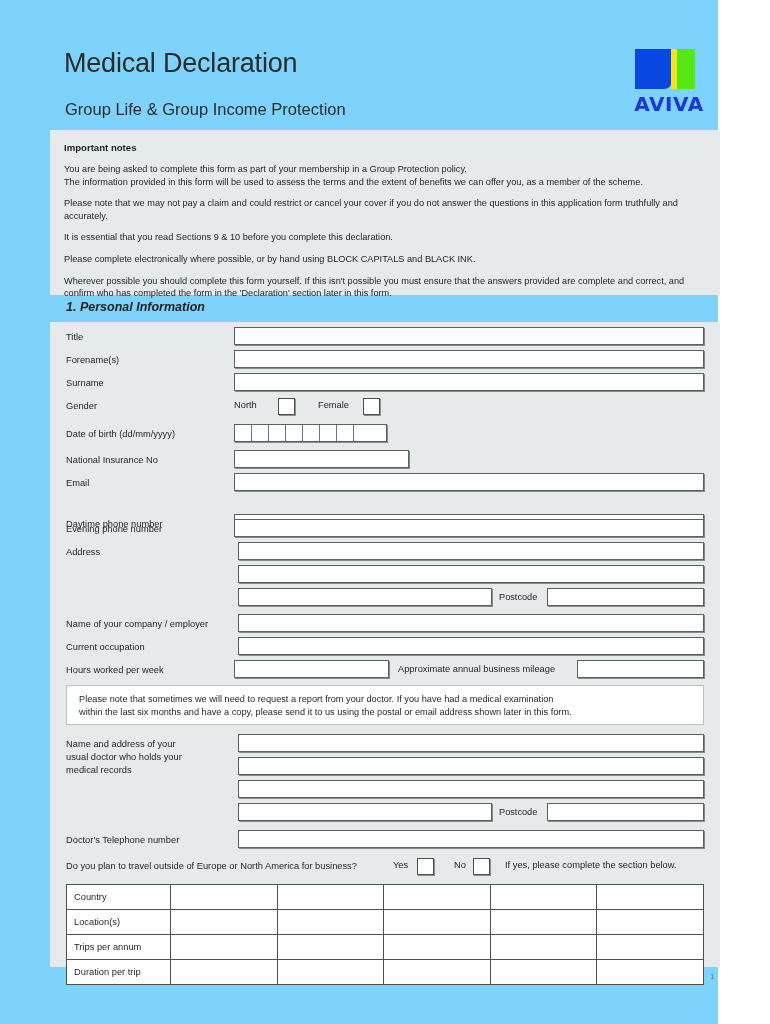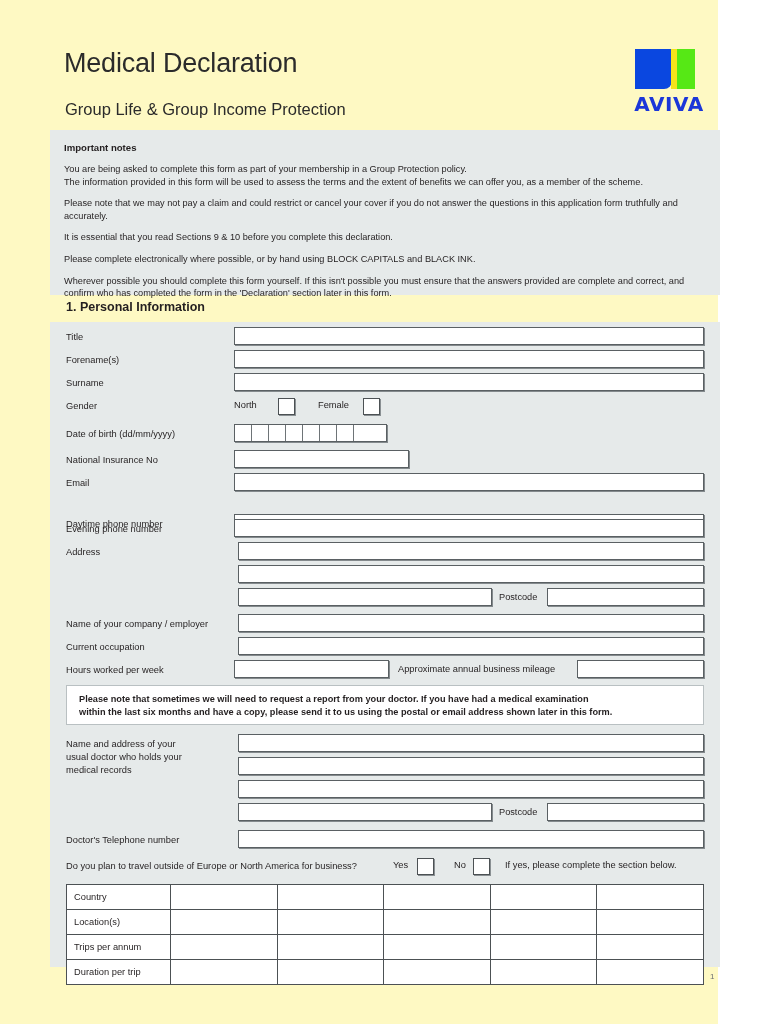--- a/index.html
+++ b/index.html
@@ -4,21 +4,21 @@
 <style>
   * { box-sizing: border-box; }
   html, body {
     margin: 0; padding: 0;
     width: 770px; height: 1024px;
     background: #ffffff;
     font-family: "Liberation Sans", sans-serif;
     color: #231f20;
     -webkit-font-smoothing: antialiased;
   }
-  .page { position: relative; width: 718px; height: 1024px; background:#fef9c3; }
+  .page { position: relative; width: 718px; height: 1024px; background:#7dd3fc; }
 
   
   .header {
     position: absolute; left: 0; top: 0; width: 770px; height: 130px;
   }
   .title {
     position: absolute; left: 64px; top: 48px;
     font-size: 27px; font-weight: 400; letter-spacing: -0.2px;
     color: #2b2b2b;
   }
@@ -57,21 +57,21 @@
   .notes {
     position: absolute; left: 50px; top: 130px; width: 670px; height: 165px;
     padding: 12px 14px 0 14px;
   }
   .notes-title { font-size: 9.6px; font-weight: bold; margin-bottom: 10px; }
   .notes p { margin: 0 0 9px 0; font-size: 9.2px; line-height: 12.6px; }
   .notes p span { display:block; }
 
   .section-head {
     position: absolute; left: 66px; top: 300px;
-    font-size: 12.5px; font-weight: bold; color: #231f20;
+    font-size: 12.5px; font-weight: bold; color: #231f20; font-style: italic;
   }
 
   .form-panel {
     position: absolute; left: 50px; top: 322px; width: 670px; height: 645px;
   }
 
   
   .row { position: absolute; left: 0; width: 670px; height: 23px; }
   .lbl {
     position: absolute; left: 16px; top: 4px;
@@ -103,21 +103,21 @@
     position: absolute; font-size: 9.2px; top: 4px; color:#231f20;
   }
 
   
   .notebox {
     position: absolute; left: 16px; width: 638px; height: 40px;
     background: #ffffff; border: 1px solid #b9c0c2;
     padding: 7px 12px;
   }
   .notebox p {
-    margin: 0; font-size: 9.2px; font-weight: bold; line-height: 13px;
+    margin: 0; font-size: 9.2px; font-weight: normal; line-height: 13px;
   }
 
   
   .ttable {
     position: absolute; left: 16px; width: 638px;
     border-collapse: collapse; background: #fff;
     border: 1px solid #4c5154;
   }
   .ttable td {
     border: 1px solid #4c5154; height: 25px; padding: 0 7px;

